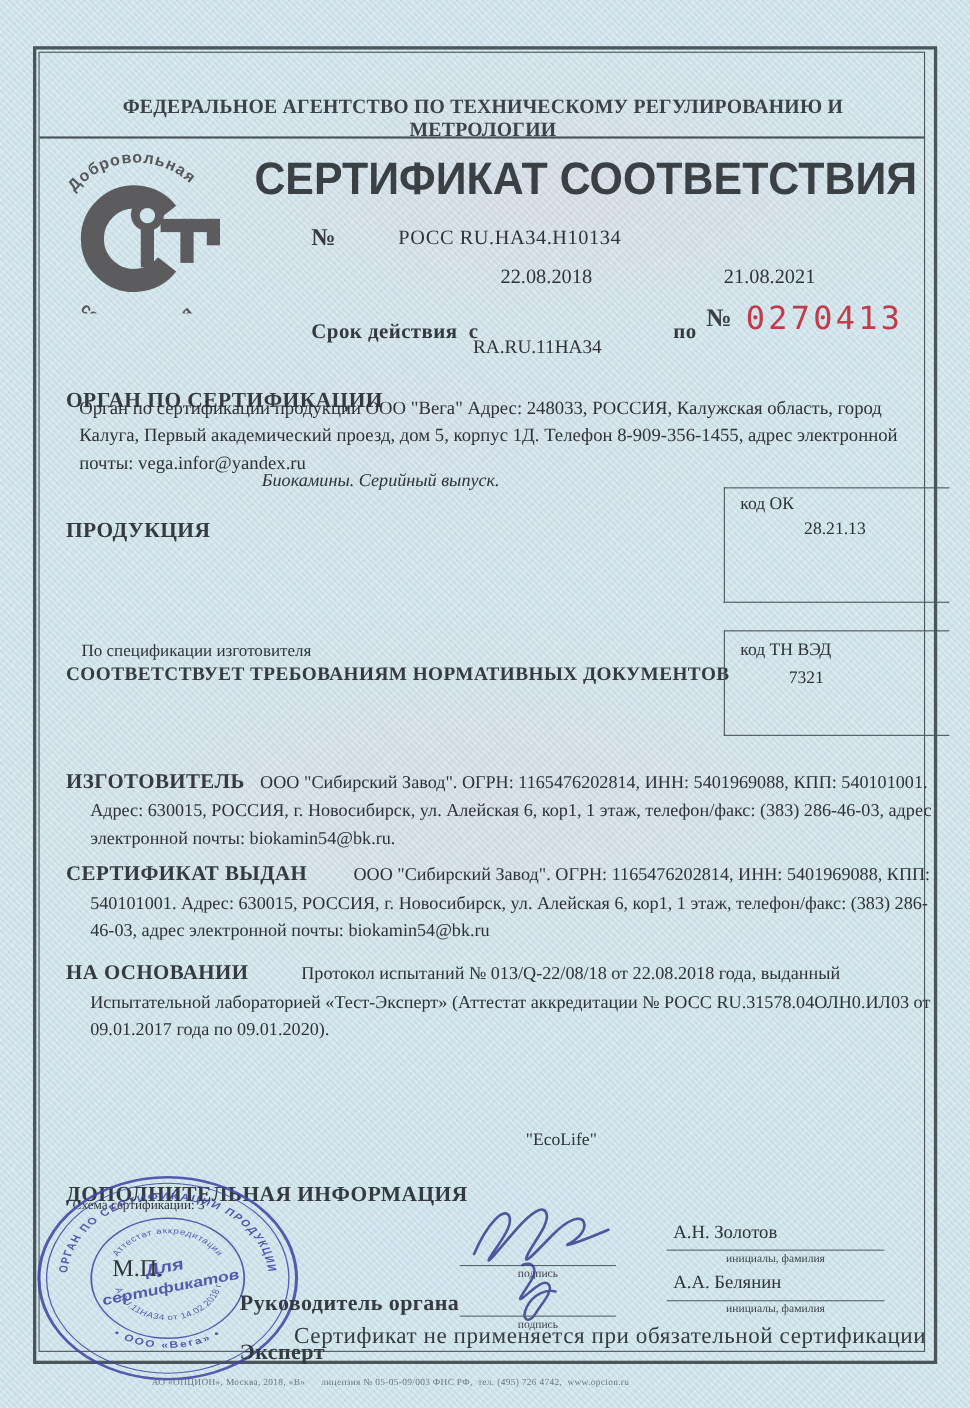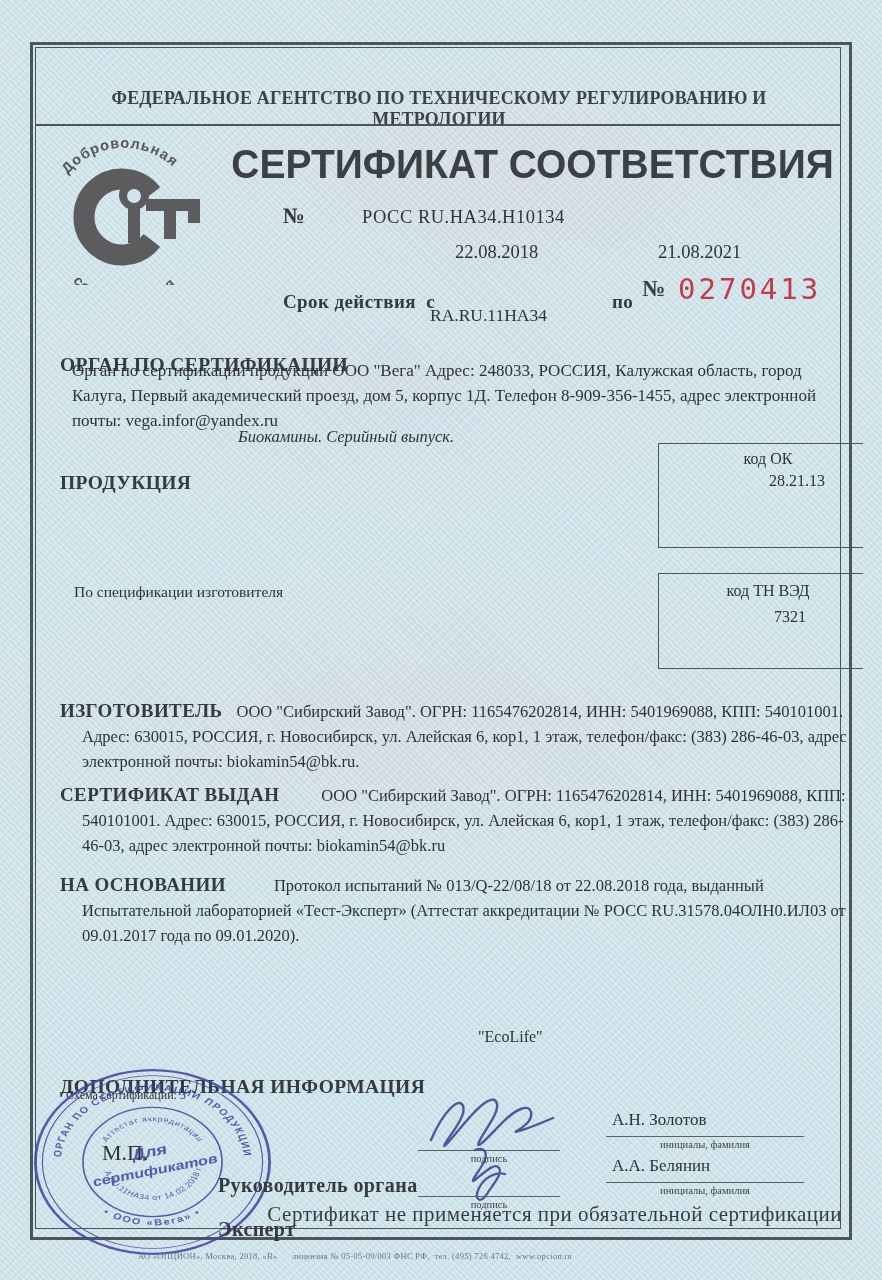--- a/index.html
+++ b/index.html
@@ -21,21 +21,21 @@
   }
   .abs{position:absolute;}
   .frame{left:30px;top:42px;width:816px;height:1192px;border:3px solid #4b565b;}
   .frame-inner{left:35px;top:47px;width:804px;height:1180px;border:1px solid #4b565b;}
   .hline{border-top:2px solid #4b565b;height:0;}
   .h1{font-weight:bold;font-size:23px;letter-spacing:4px;color:#3c4348;text-align:center;}
   .h2{font-weight:bold;font-size:18.5px;letter-spacing:0.2px;color:#3c4348;text-align:center;transform:scaleX(.97);}
   .title{font-family:"Liberation Sans",sans-serif;font-weight:bold;font-size:39px;color:#3b4045;text-align:center;transform:scaleY(1.06);letter-spacing:0px;}
   .blbl{font-weight:bold;font-size:19px;letter-spacing:.4px;color:#343a3f;margin-top:48px;}
   .body-txt{font-size:17px;line-height:1.48;color:#2e3237;}
-  .codebox{border:1.5px solid #4b565b;border-right:none;font-size:16px;color:#2e3237;text-align:center;}
+  .codebox{border:1.5px solid #4b565b;border-right:none;font-size:16px;color:#2e3237;}
   .para{font-size:16.5px;line-height:1.5;color:#2e3237;padding-left:22px;text-indent:-22px;}
   .para .plabel{font-weight:bold;font-size:19px;letter-spacing:.4px;color:#343a3f;}
   .sig-line{border-top:1.5px solid #59646a;height:0;}
   .sig-cap{font-size:10.5px;color:#3f464b;text-align:center;}
   .name{font-size:17px;color:#2e3237;}
   .serial-digits{font-family:"DejaVu Sans Mono",monospace;font-size:29px;letter-spacing:3px;}
   .pre{white-space:pre;}
 </style>
 </head>
 <body>
@@ -87,20 +87,21 @@
   <div class="abs" style="left:430px;top:305px;font-size:17.5px;">RA.RU.11HA34</div>
   <div class="abs body-txt" style="left:72px;top:358px;width:752px;">Орган по сертификации продукции ООО "Вега" Адрес: 248033, РОССИЯ, Калужская область, город Калуга, Первый академический проезд, дом 5, корпус 1Д. Телефон 8-909-356-1455, адрес электронной почты: vega.infor@yandex.ru</div>
 
   <div class="abs blbl" style="left:60px;top:424px;font-size:19.5px;">ПРОДУКЦИЯ</div>
   <div class="abs" style="left:238px;top:427px;font-size:16.5px;font-style:italic;">Биокамины. Серийный выпуск.</div>
   <div class="abs codebox" style="left:658px;top:443px;width:190px;height:97px;padding:6px 0 0 14px;">
     <div>код ОК</div>
     <div style="margin:4px 0 0 58px;">28.21.13</div>
   </div>
 
+  <div class="abs blbl" style="left:60px;top:554px;font-size:17.5px;">СООТВЕТСТВУЕТ ТРЕБОВАНИЯМ НОРМАТИВНЫХ ДОКУМЕНТОВ</div>
   <div class="abs" style="left:74px;top:583px;font-size:15.5px;">По спецификации изготовителя</div>
   <div class="abs codebox" style="left:658px;top:573px;width:190px;height:86px;padding:8px 0 0 14px;">
     <div>код ТН ВЭД</div>
     <div style="margin:8px 0 0 44px;">7321</div>
   </div>
 
   <p class="abs para" style="left:60px;top:680px;width:775px;"><span class="plabel">ИЗГОТОВИТЕЛЬ</span><span style="display:inline-block;width:14px;"></span><span>ООО "Сибирский Завод". ОГРН: 1165476202814, ИНН: 5401969088, КПП: 540101001. Адрес: 630015, РОССИЯ, г. Новосибирск, ул. Алейская 6, кор1, 1 этаж, телефон/факс: (383) 286-46-03, адрес электронной почты: biokamin54@bk.ru.</span></p>
 
   <p class="abs para" style="left:60px;top:764px;width:775px;"><span class="plabel">СЕРТИФИКАТ ВЫДАН</span><span style="display:inline-block;width:42px;"></span><span>ООО "Сибирский Завод". ОГРН: 1165476202814, ИНН: 5401969088, КПП: 540101001. Адрес: 630015, РОССИЯ, г. Новосибирск, ул. Алейская 6, кор1, 1 этаж, телефон/факс: (383) 286-46-03, адрес электронной почты: biokamin54@bk.ru</span></p>
 

